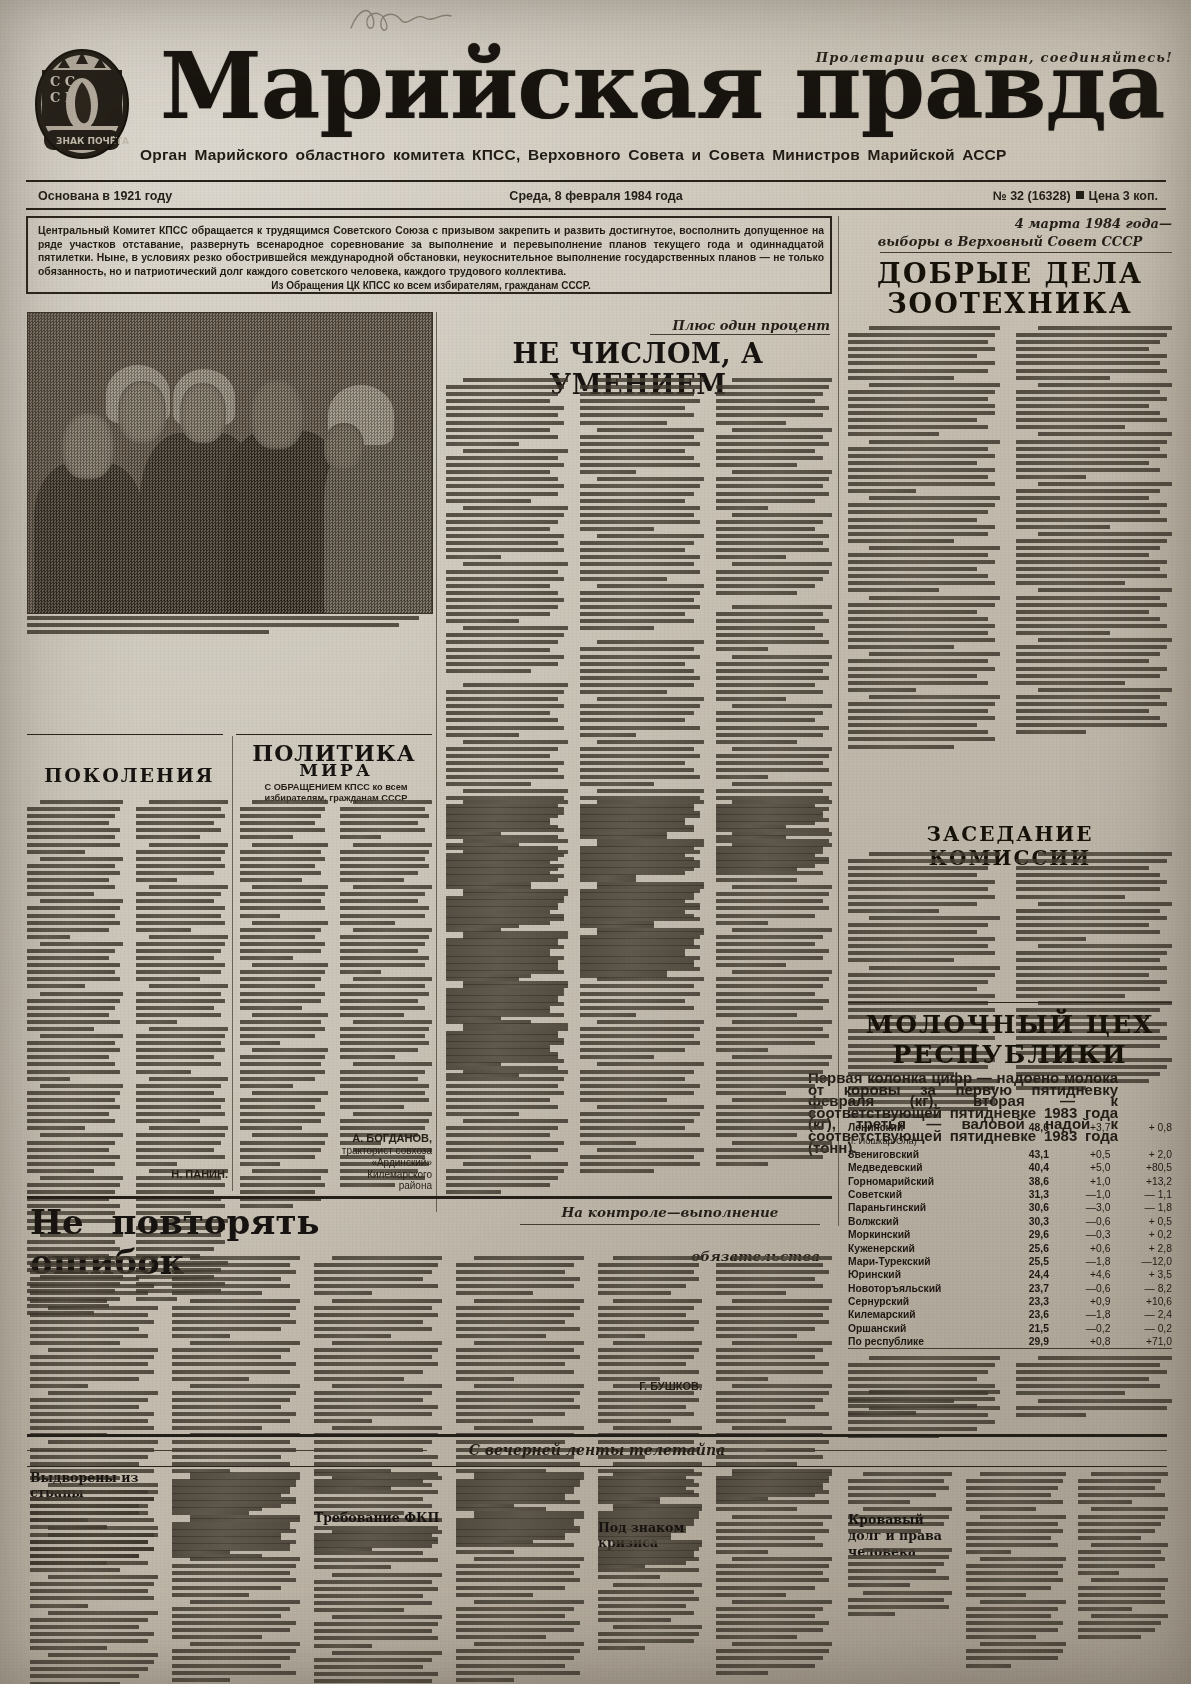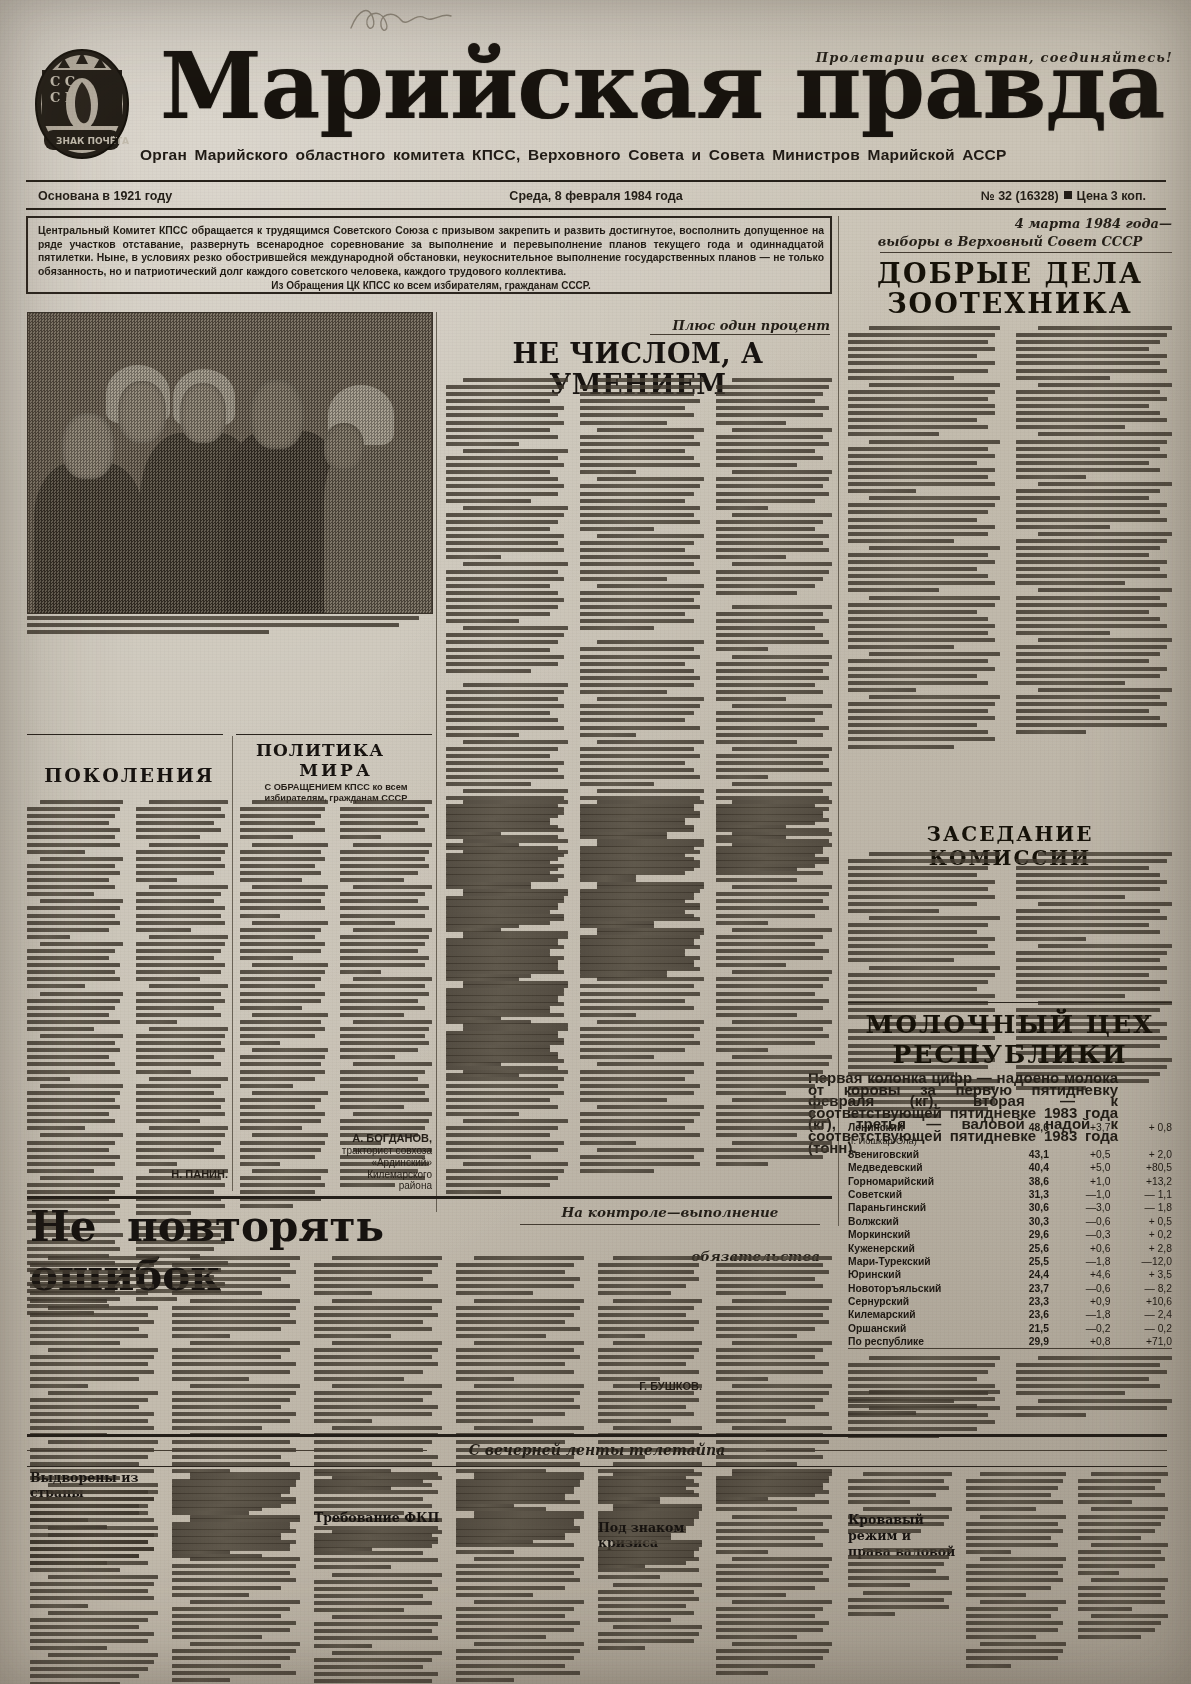--- a/index.html
+++ b/index.html
@@ -47,21 +47,21 @@
   }
   #subtitle{
     position:absolute;left:140px;top:108px;width:1035px;
     font-size:15.5px;font-weight:bold;letter-spacing:.2px;color:#201b15;
     word-spacing:3px;
   }
   #rule1{position:absolute;left:26px;top:180px;width:1140px;border-top:2.5px solid #26211a;}
   #infoline{position:absolute;left:26px;top:186px;width:1140px;height:22px;font-size:12.5px;font-weight:bold;color:#231e17;}
   #infoline .l{position:absolute;left:12px;top:3px;}
   #infoline .c{position:absolute;left:0;right:0;top:3px;text-align:center;}
-  #infoline .r{position:absolute;right:20px;top:3px;}
+  #infoline .r{position:absolute;right:8px;top:3px;}
   #infoline .sq{display:inline-block;width:8px;height:8px;background:#231e17;margin:0 5px;vertical-align:1px;}
   #rule2{position:absolute;left:26px;top:208px;width:1140px;border-top:2.5px solid #26211a;}
 
   
   .col{position:absolute;box-sizing:border-box;}
   .lines{width:100%;}
   .lines i{
     display:block;height:4.0px;margin-bottom:3.1px;
     background:linear-gradient(90deg,#3b342a 0%,#4a4337 45%,#3b342a 100%);
     opacity:.82;border-radius:.5px;
@@ -808,21 +808,21 @@
         <i class="s97"></i>
         <i class="s70"></i>
     </div>
   </div>
 
   <div class="hr" style="left:27px;top:734px;width:196px;"></div>
   <div class="hr" style="left:236px;top:734px;width:196px;"></div>
 
   <div class="hd" style="position:absolute;left:27px;top:764px;width:205px;font-size:19px;letter-spacing:2px;">ПОКОЛЕНИЯ</div>
 
-  <div class="hd" style="position:absolute;left:224px;top:740px;width:192px;font-size:17px;letter-spacing:1px;">ПОЛИТИКА</div>
+  <div class="hd" style="position:absolute;left:238px;top:740px;width:192px;font-size:22px;letter-spacing:1px;">ПОЛИТИКА</div>
   <div class="hd" style="position:absolute;left:240px;top:760px;width:192px;font-size:17px;letter-spacing:3px;">МИРА</div>
   <div style="position:absolute;left:244px;top:782px;width:184px;font-size:9.2px;line-height:11px;text-align:center;font-weight:bold;color:#241e17;">С ОБРАЩЕНИЕМ КПСС ко всем избирателям, гражданам СССР</div>
 
   <div class="vr" style="left:232px;top:736px;height:455px;"></div>
 
   <div class="col" style="left:27px;top:800px;width:96px;">
     <div class="lines">
       <i class="ind s92"></i>
         <i class="s97"></i>
         <i class="s92"></i>
@@ -1270,21 +1270,21 @@
         <i class="s70"></i>
       <i class="ind s92"></i>
         <i class="s97"></i>
         <i class="s92"></i>
         <i class="s45"></i>
     </div>
   </div>
 
   <div class="hr thick" style="left:27px;top:1196px;width:805px;"></div>
 
-  <div class="hd" style="position:absolute;left:30px;top:1202px;width:470px;font-size:42px;text-align:left;word-spacing:16px;">Не  повторять  ошибок</div>
+  <div class="hd" style="position:absolute;left:30px;top:1202px;width:470px;font-size:34px;text-align:left;word-spacing:16px;">Не  повторять  ошибок</div>
   <div class="kicker" style="position:absolute;left:520px;top:1204px;width:300px;font-size:13.5px;">На контроле—выполнение</div>
   <div class="hr thin" style="left:520px;top:1224px;width:300px;"></div>
   <div class="kicker" style="position:absolute;left:520px;top:1228px;width:300px;font-size:13.5px;text-align:right;margin-top:20px;">обязательства</div>
 
   <div class="col" style="left:30px;top:1256px;width:128px;">
     <div class="lines">
       <i class="ind s92"></i>
         <i class="s97"></i>
         <i class="s92"></i>
         <i class="s85"></i>
@@ -1792,21 +1792,21 @@
         <i class="s92"></i>
         <i class="s97"></i>
         <i class="s85"></i>
         <i class="s60"></i>
       <i class="ind s92"></i>
         <i class="s97"></i>
         <i class="s92"></i>
         <i class="s70"></i>
     </div>
   </div>
-  <div class="hd" style="position:absolute;left:848px;top:1512px;width:110px;font-size:12.5px;text-align:left;line-height:16px;">Кровавый режим и права валовой</div>
+  <div class="hd" style="position:absolute;left:848px;top:1512px;width:110px;font-size:12.5px;text-align:left;line-height:16px;">Кровавый долг и права человека</div>
   <div class="col" style="left:848px;top:1548px;width:104px;">
     <div class="lines">
       <i class="ind s92"></i>
         <i class="s97"></i>
         <i class="s92"></i>
         <i class="s85"></i>
         <i class="s97"></i>
         <i class="s60"></i>
       <i class="ind s97"></i>
         <i class="s92"></i>

